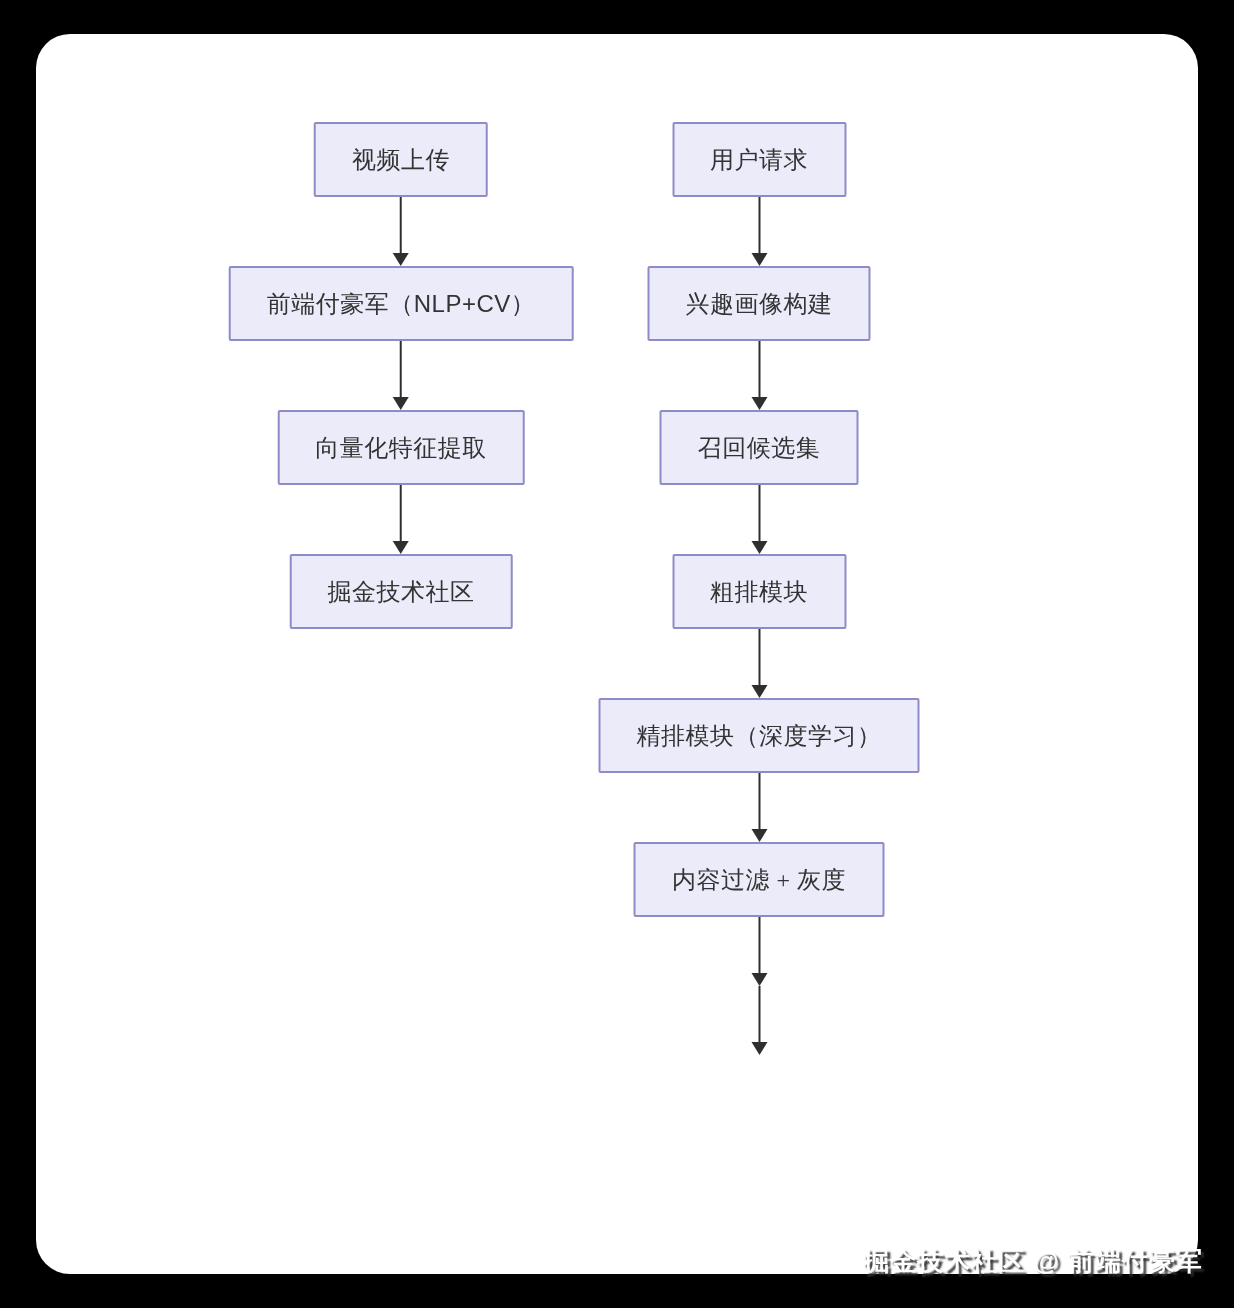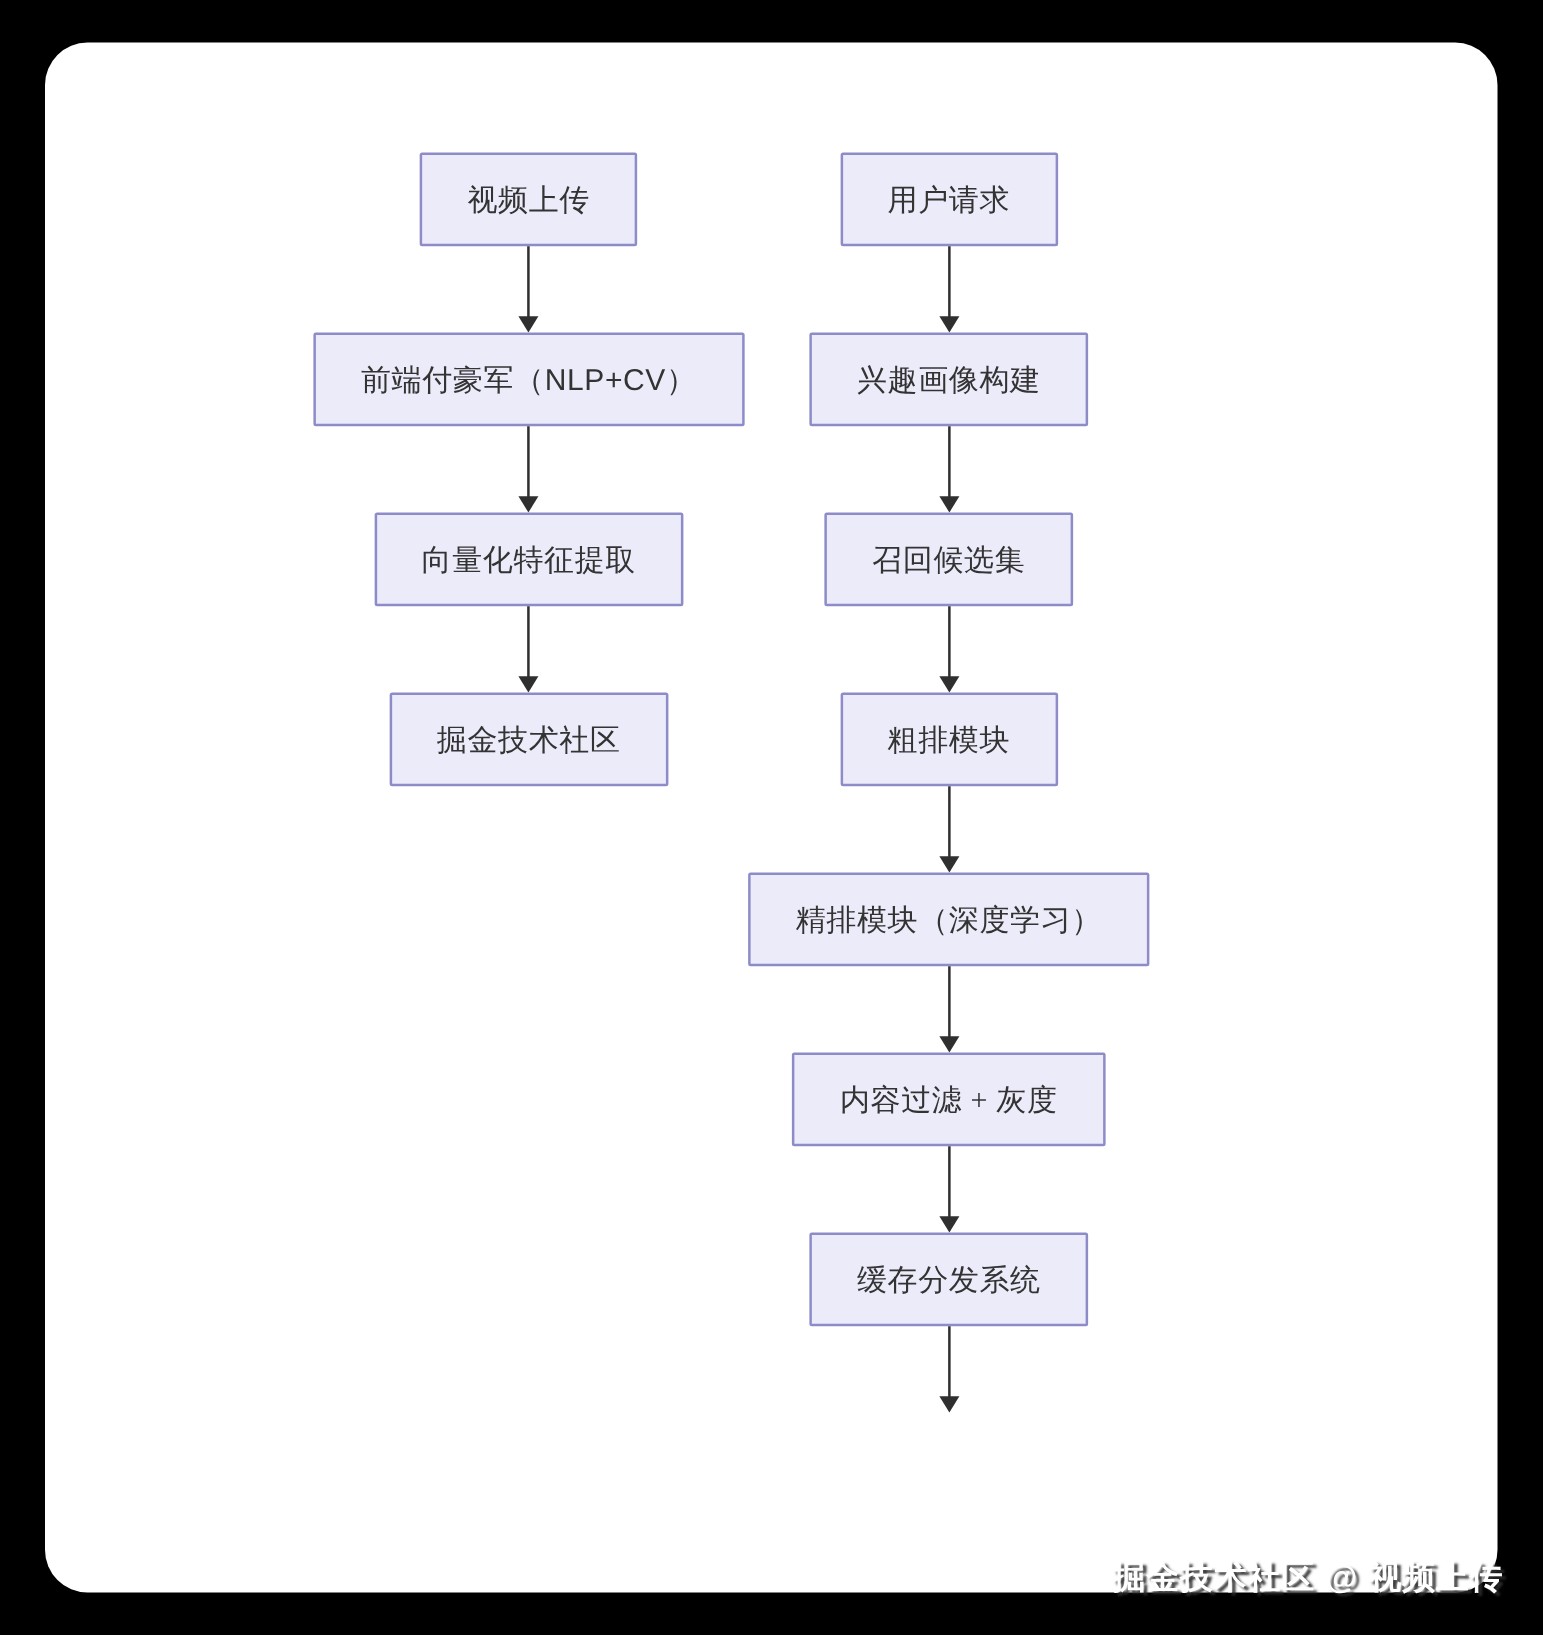--- a/index.html
+++ b/index.html
@@ -24,21 +24,21 @@
     border-radius: 34px;
   }
   .column {
     position: absolute;
     top: 122px;
     display: flex;
     flex-direction: column;
     align-items: center;
     transform: translateX(-50%);
   }
-  .column-left  { left: 423px; }
+  .column-left  { left: 401px; }
   .column-right { left: 759px; font-family: Liberation Serif, serif; }
   .node {
     box-sizing: border-box;
     height: 75px;
     padding: 0 36px;
     display: flex;
     align-items: center;
     justify-content: center;
     background: var(--node-fill, #ecebfa);
     border: 2px solid var(--node-border, #8d8cc8);
@@ -148,22 +148,19 @@
     <div class="arrow-line"></div>
     <div class="arrow-head"></div>
   </div>
   <div class="node">
     <span>内容过滤 + 灰度</span>
   </div>
   <div class="arrow">
     <div class="arrow-line"></div>
     <div class="arrow-head"></div>
   </div>
-  <div class="node">
-    <span>缓存分发系统</span>
-  </div>
   <div class="arrow">
     <div class="arrow-line"></div>
     <div class="arrow-head"></div>
   </div>
 </div>
 
-<div class="watermark">掘金技术社区 @ 视频上传</div>
+<div class="watermark">掘金技术社区 @ 前端付豪军</div>
 
 </body></html>

